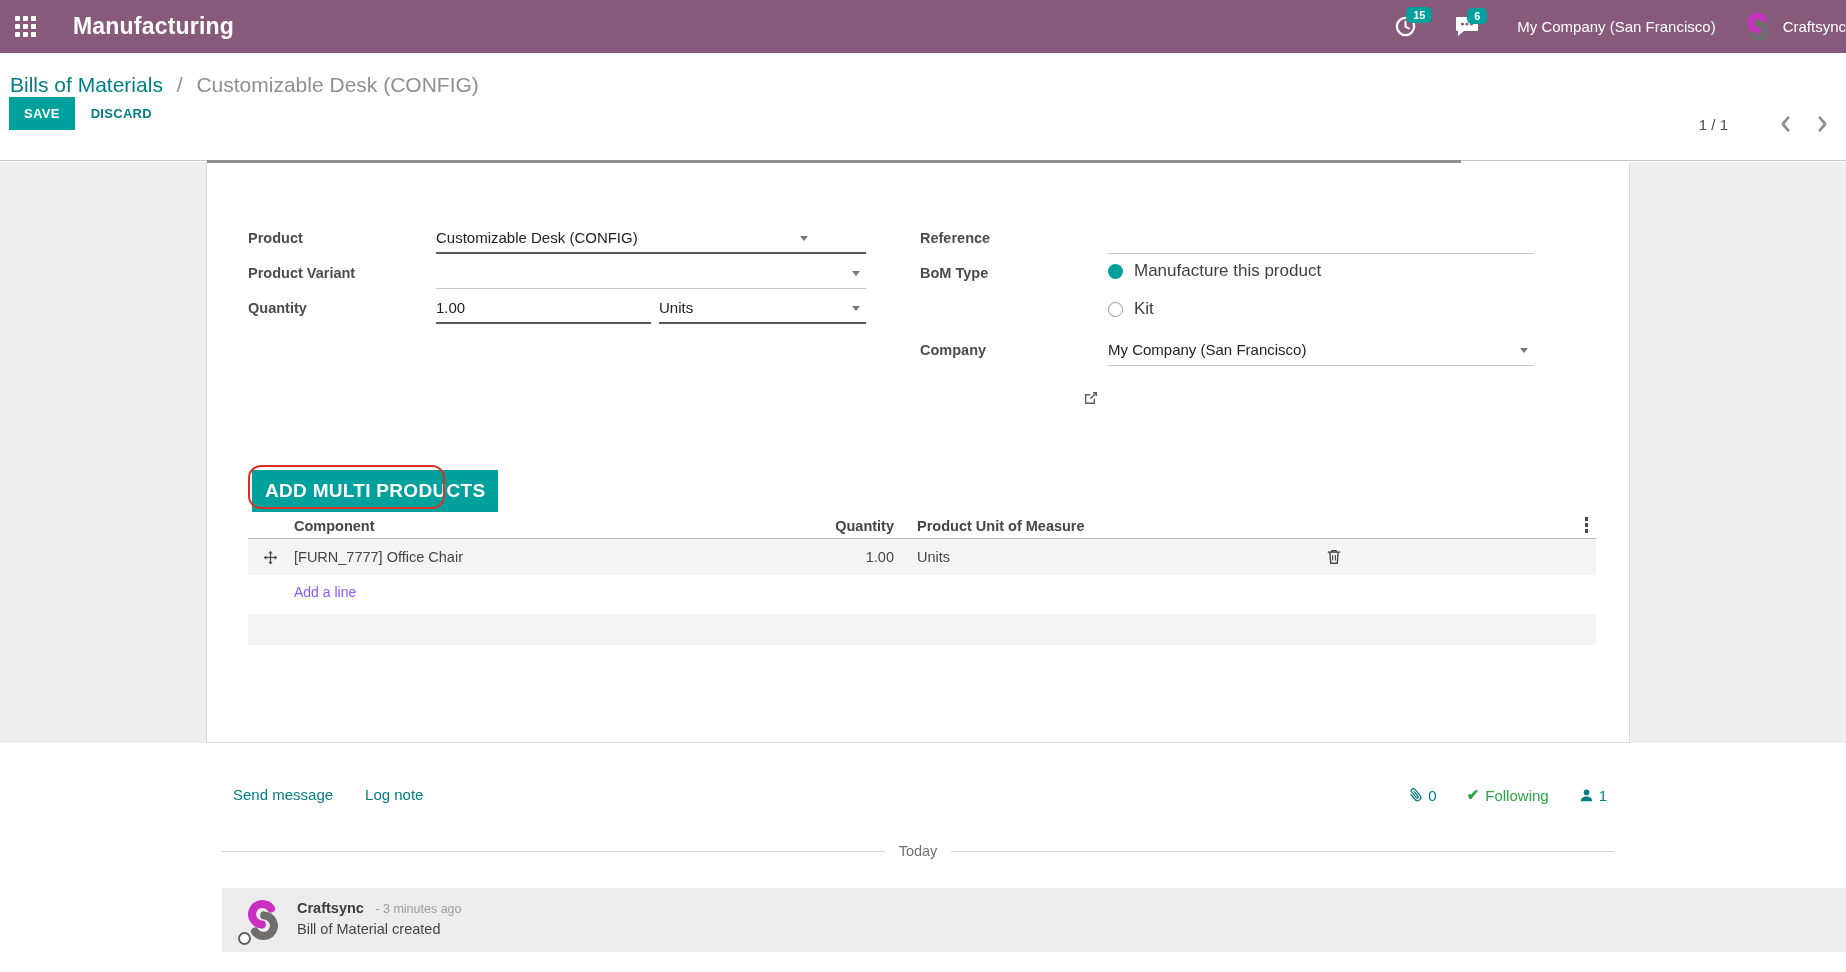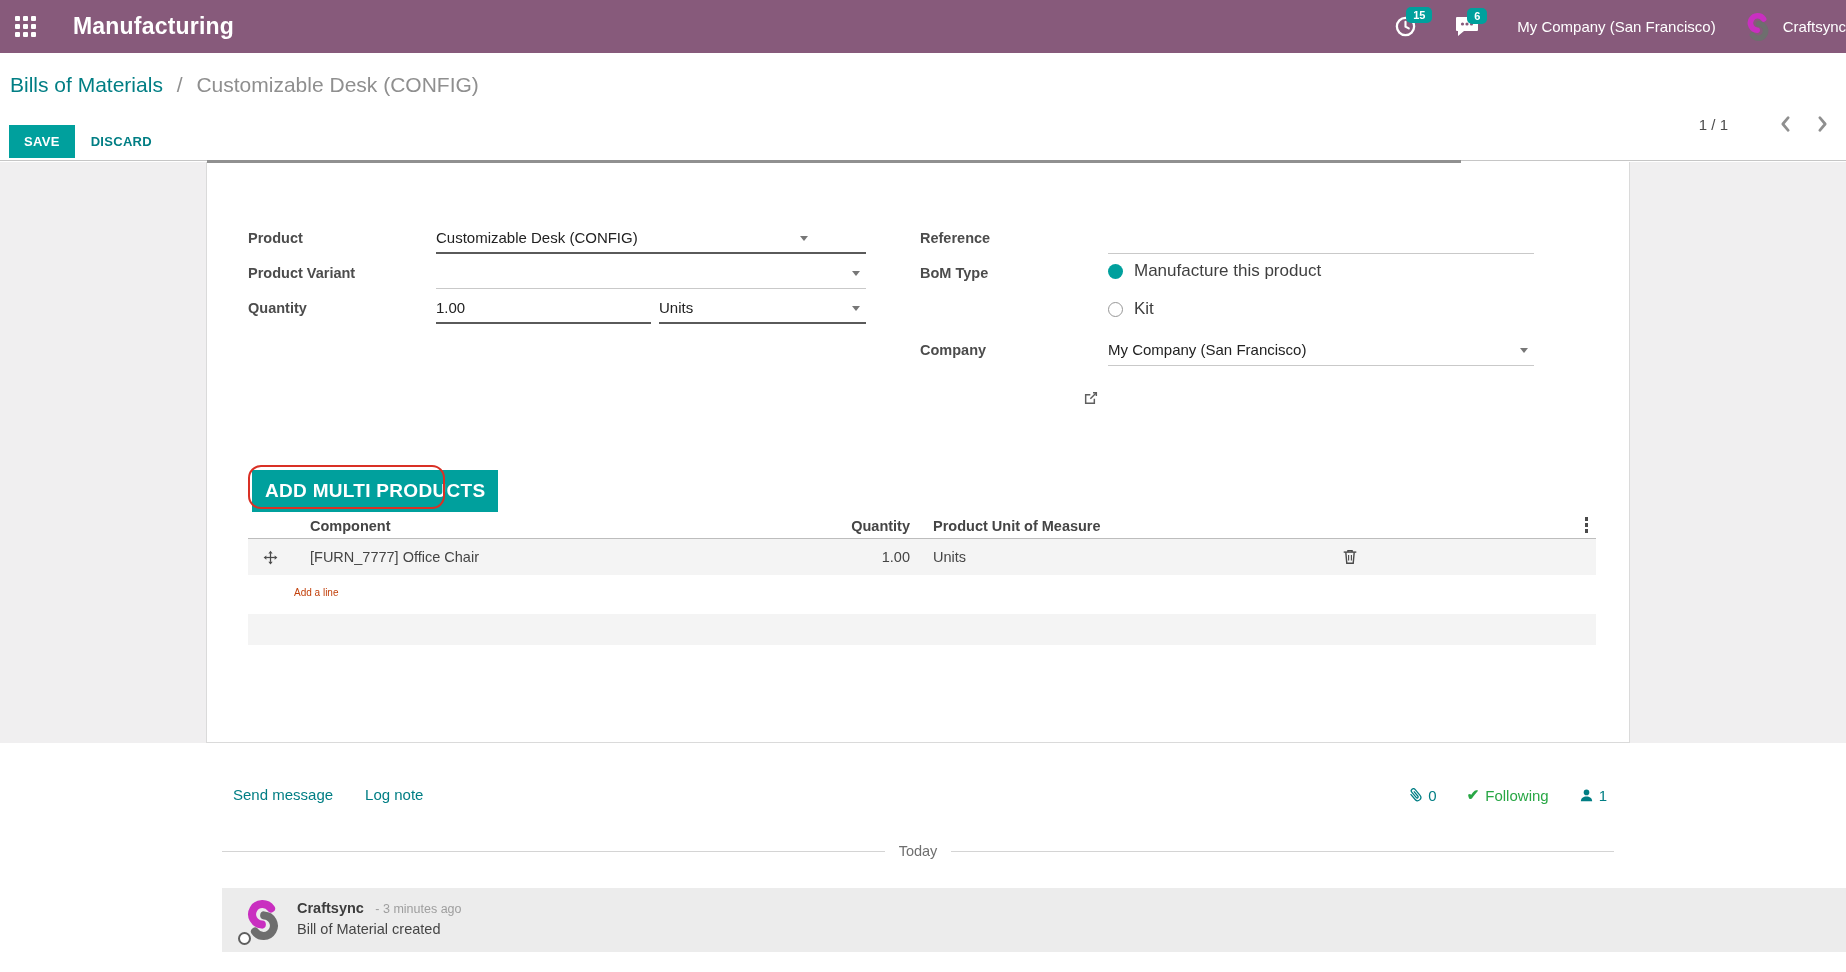--- a/index.html
+++ b/index.html
@@ -36,21 +36,21 @@
 
   
   .control-panel {
     position:absolute; top:53px; left:0; width:1846px; height:108px;
     background:#fff; border-bottom:1px solid #c6c6c6;
   }
   .breadcrumb { position:absolute; top:20px; left:10px; font-size:21px; white-space:nowrap; }
   .breadcrumb .bc-link { color:#017E84; cursor:pointer; }
   .breadcrumb .bc-sep { color:#8f8f8f; margin:0 8px; }
   .breadcrumb .bc-current { color:#8f8f8f; }
-  .cp-buttons { position:absolute; top:72px; left:9px; display:flex; align-items:center;justify-content:center; }
+  .cp-buttons { position:absolute; top:44px; left:9px; display:flex; align-items:center;justify-content:center; }
   .btn-save {
     background:#00A09D; color:#fff; border:none; font-family:inherit;
     font-size:13px; font-weight:700; padding:9px 15px; letter-spacing:.3px; cursor:pointer;
   }
   .btn-discard {
     background:none; border:none; font-family:inherit; color:#017E84;
     font-size:13px; font-weight:700; margin-left:16px; letter-spacing:.3px; cursor:pointer;
   }
   .pager { position:absolute; top:62px; right:16px; display:flex; align-items:center; }
   .pager-count { font-size:15px; color:#4c4c4c; margin-right:28px; }
@@ -101,29 +101,29 @@
   }
   .action-highlight {
     position:absolute; top:303px; left:41px; width:197px; height:44px;
     border:2px solid #d93025; border-radius:13px; pointer-events:none;
   }
   .ctable { position:absolute; top:352px; left:41px; width:1348px; }
   .t-header { position:relative; display:flex; height:25px; align-items:center;
     border-bottom:1px solid #bdbdbd; font-size:14.5px; font-weight:700; color:#454545; }
   .t-row { display:flex; align-items:center; font-size:14.5px; color:#454545; }
   .col-handle { width:44px; display:flex; justify-content:center; }
-  .col-comp { width:386px; padding-left:2px;margin-left:16px; }
+  .col-comp { width:386px; padding-left:2px; }
   .col-qty { width:216px; text-align:right; padding-right:0; }
   .col-uom { width:420px; padding-left:23px; }
   .col-trash { width:40px; display:flex; justify-content:center; }
   .row-stripe { background:#f4f4f4; }
   .row-line { height:36px; cursor:pointer; }
   .row-empty { height:31px; margin-top:5px; }
   .addline-row { height:34px; display:flex; align-items:center; }
-  .addline { color:#c2410c; font-size:10px; margin-left:46px; cursor:pointer; }
+  .addline { color:#8b5cf6; font-size:14px; margin-left:46px; cursor:pointer; }
   .dots-menu { position:absolute; right:8px; top:3px; display:flex; flex-direction:column; gap:2.5px; cursor:pointer; }
   .dots-menu span { width:3.5px; height:3.5px; background:#4a4a4a; }
 
   
   .chatter { position:absolute; top:743px; left:0; width:1846px; height:229px; background:#fff;text-align:center; }
   .chat-actions { position:absolute; top:43px; left:233px; display:flex; gap:32px; }
   .chat-link { color:#017E84; font-size:15px; cursor:pointer; }
   .chat-right { position:absolute; top:43px; right:239px; display:flex; align-items:center; gap:30px; }
   .chat-attach { display:flex; align-items:center; gap:5px; color:#017E84; font-size:15px; cursor:pointer; }
   .chat-follow { display:flex; align-items:center; gap:6px; color:#28a745; font-size:15px; cursor:pointer; }

